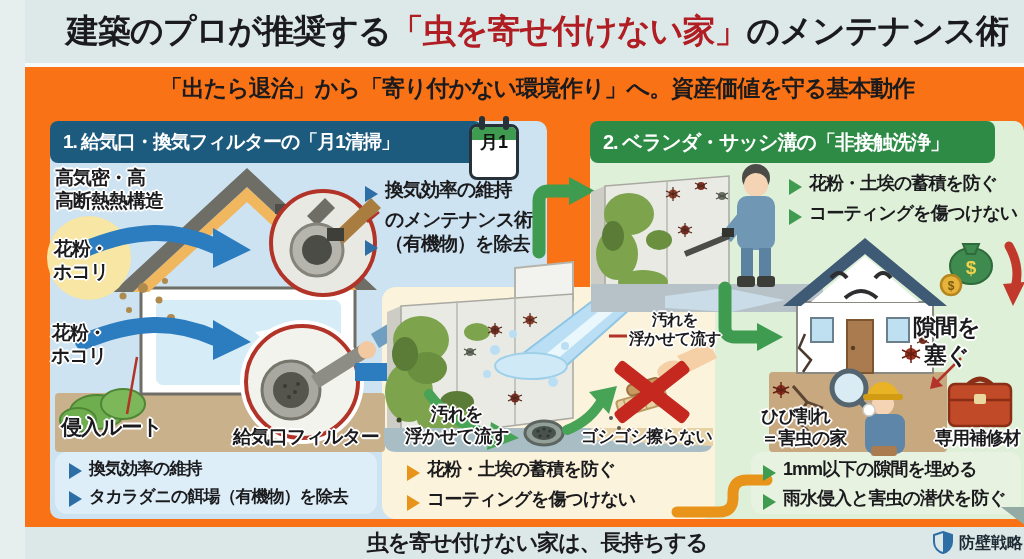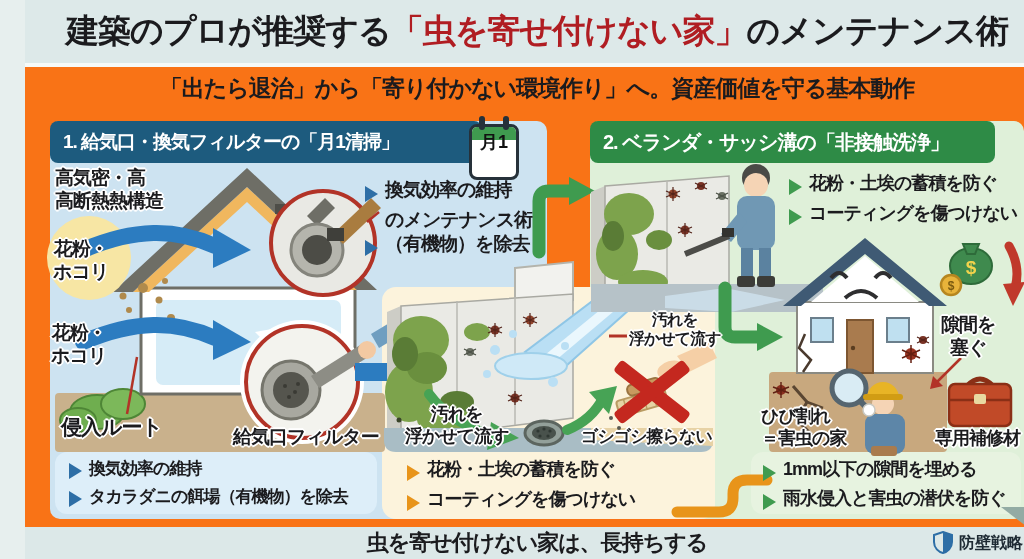--- a/index.html
+++ b/index.html
@@ -412,21 +412,21 @@
   <div class="label" style="left:556px;top:427px;font-size:17px;">ゴシゴシ擦らない</div>
   <div class="bullet" style="left:382px;top:458px;font-size:18px;">
     <span class="tri tri-orange"></span>
     <span class="btxt">花粉・土埃の蓄積を防ぐ</span>
   </div>
   <div class="bullet" style="left:382px;top:488px;font-size:18px;">
     <span class="tri tri-orange"></span>
     <span class="btxt">コーティングを傷つけない</span>
   </div>
 
-  <div class="label center" style="left:916px;top:314px;font-size:19px;">隙間を
+  <div class="label center" style="left:888px;top:314px;font-size:23px;">隙間を
 塞ぐ</div>
   <div class="label" style="left:736px;top:406px;font-size:18px;">ひび割れ
 ＝害虫の家</div>
   <div class="label" style="left:910px;top:428px;font-size:18px;">専用補修材</div>
   <div class="bullet" style="left:738px;top:458px;font-size:18px;">
     <span class="tri tri-green"></span>
     <span class="btxt">1mm以下の隙間を埋める</span>
   </div>
   <div class="bullet" style="left:738px;top:487px;font-size:18px;">
     <span class="tri tri-green"></span>

